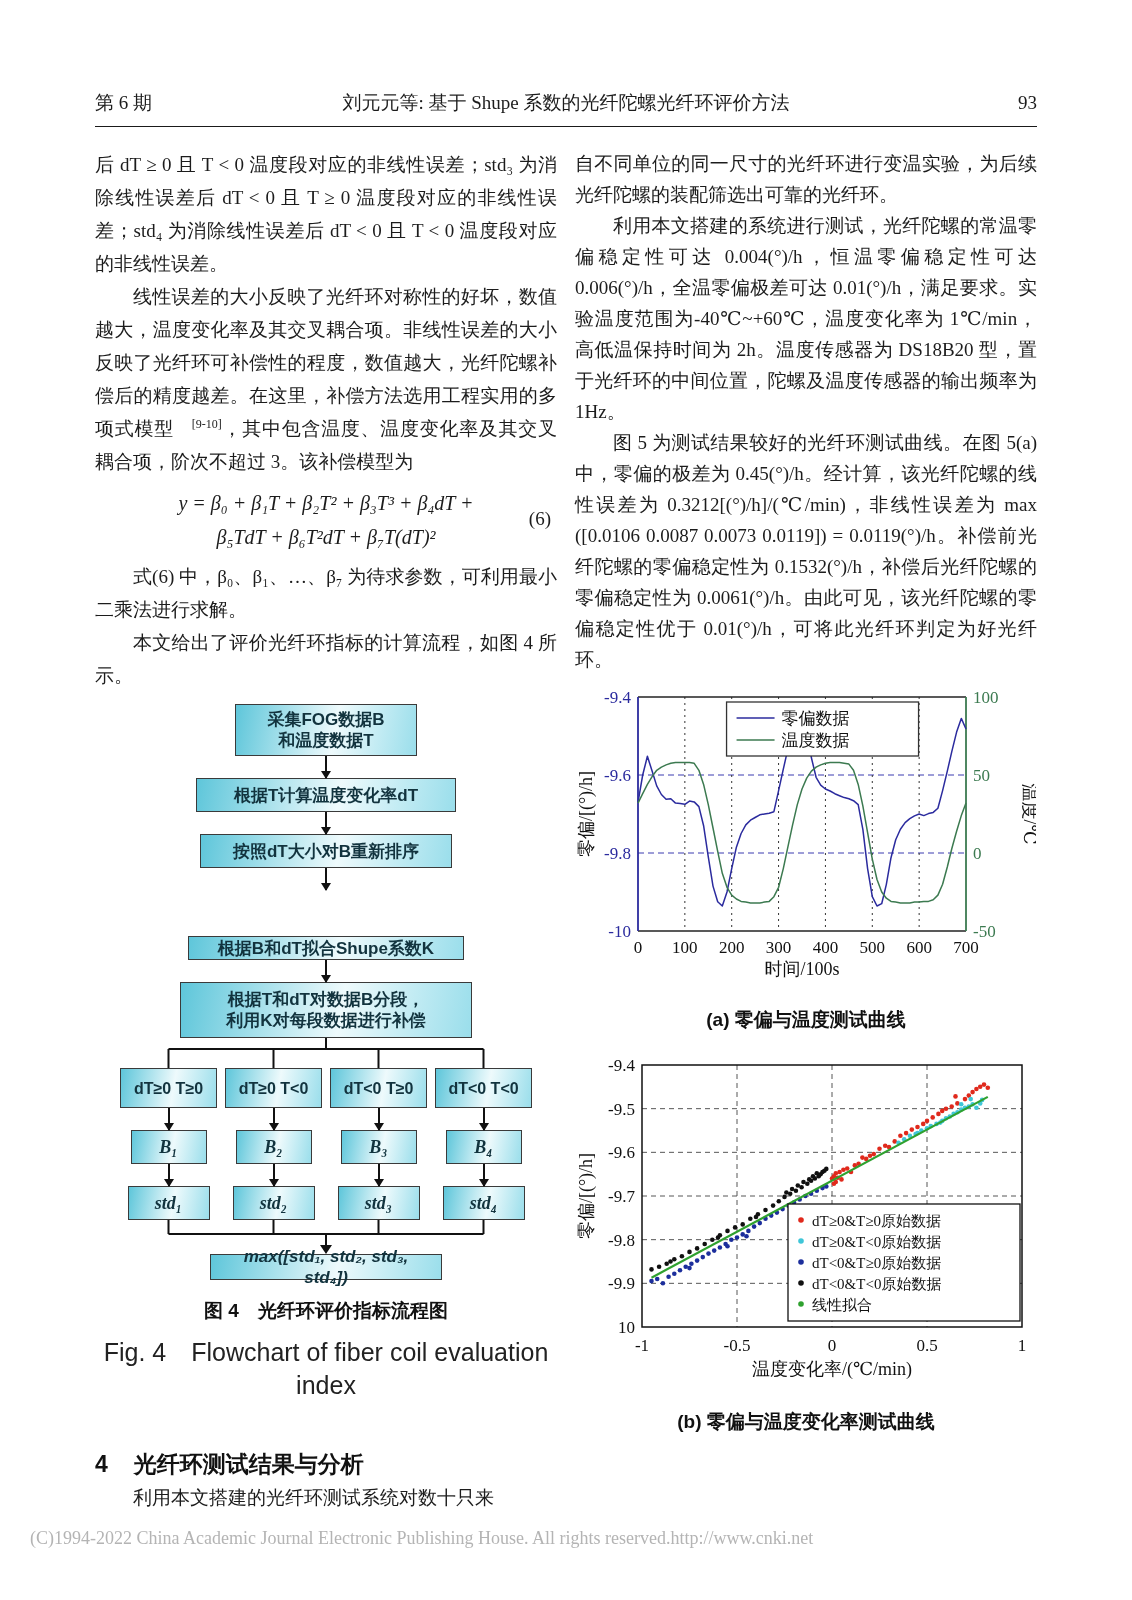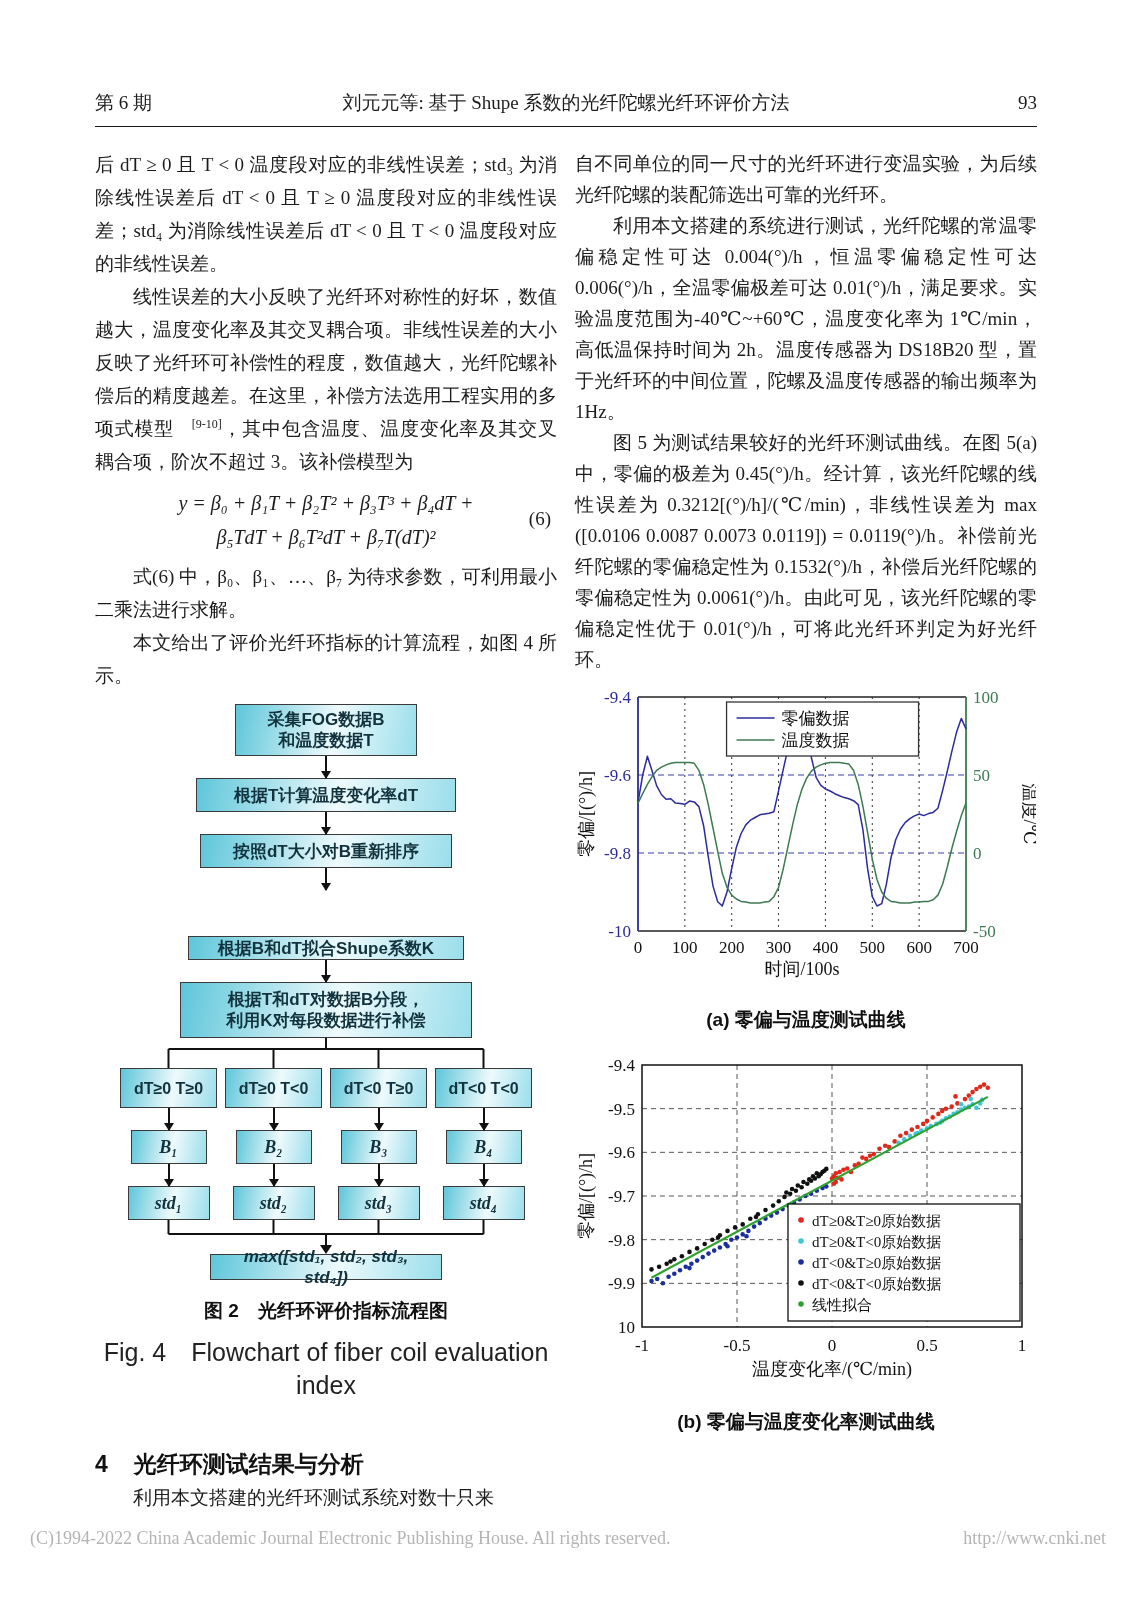--- a/index.html
+++ b/index.html
@@ -39,21 +39,21 @@
   .fc-svg{display:block;}
   .figcap-cn{margin-top:14px;text-align:center;font-family:"Liberation Sans","DejaVu Sans",sans-serif;font-weight:bold;font-size:19px;color:#111;}
   .figcap-en{margin-top:9px;text-align:center;font-family:"Liberation Sans","DejaVu Sans",sans-serif;font-size:25px;color:#222;}
   .sec-head{margin-top:46px;font-family:"Liberation Sans","DejaVu Sans",sans-serif;font-weight:bold;font-size:23px;color:#111;display:flex;align-items:baseline;}
   .sec-head .num{margin-right:26px;}
   .sec-body{margin-top:22px;}
   .figwrap{margin-top:8px;text-align:center;}
   .chartbox{margin:0 auto;}
   .subcap{margin-top:12px;text-align:center;font-family:"Liberation Sans","DejaVu Sans",sans-serif;font-weight:bold;font-size:19px;color:#111;}
   .figwrap.second{margin-top:18px;}
-  .footer{position:absolute;top:1528px;left:30px;width:1076px;display:flex;justify-content:space-between;color:#b4b4b4;font-size:18px;}
+  .footer{position:absolute;top:1528px;left:30px;width:1076px;display:flex;color:#b4b4b4;font-size:18px;}
 </style>
 </head>
 <body>
 
 <div class="hdr">
   <div class="issue">第 6 期</div>
   <div class="title">刘元元等: 基于 Shupe 系数的光纤陀螺光纤环评价方法</div>
   <div class="pg">93</div>
 </div>
 <div class="hdr-rule"></div>
@@ -164,21 +164,21 @@
       <line x1="157.5" y1="0" x2="157.5" y2="14" stroke="#111" stroke-width="2"></line>
       <line x1="262.5" y1="0" x2="262.5" y2="14" stroke="#111" stroke-width="2"></line>
       <line x1="367.5" y1="0" x2="367.5" y2="14" stroke="#111" stroke-width="2"></line>
       <line x1="52.5" y1="14" x2="367.5" y2="14" stroke="#111" stroke-width="2"></line>
       <line x1="210" y1="14" x2="210" y2="26" stroke="#111" stroke-width="2"></line>
       <polygon points="204,25 216,25 210,34" fill="#111"></polygon>
     </svg>
     <div class="fc-box fc-max">max([std₁, std₂, std₃, std₄])</div>
   </div>
 
-  <div class="figcap-cn">图 2　光纤环评价指标流程图</div>
+  <div class="figcap-cn">图 4　光纤环评价指标流程图</div>
   <div class="figcap-en">Fig. 4　Flowchart of fiber coil evaluation index</div>
 
   <div class="sec-head">
     <span class="num">4</span>
     <span>光纤环测试结果与分析</span>
   </div>
   <p class="para indent sec-body">利用本文搭建的光纤环测试系统对数十只来</p>
 </div>
 
 <div class="col col-right">

